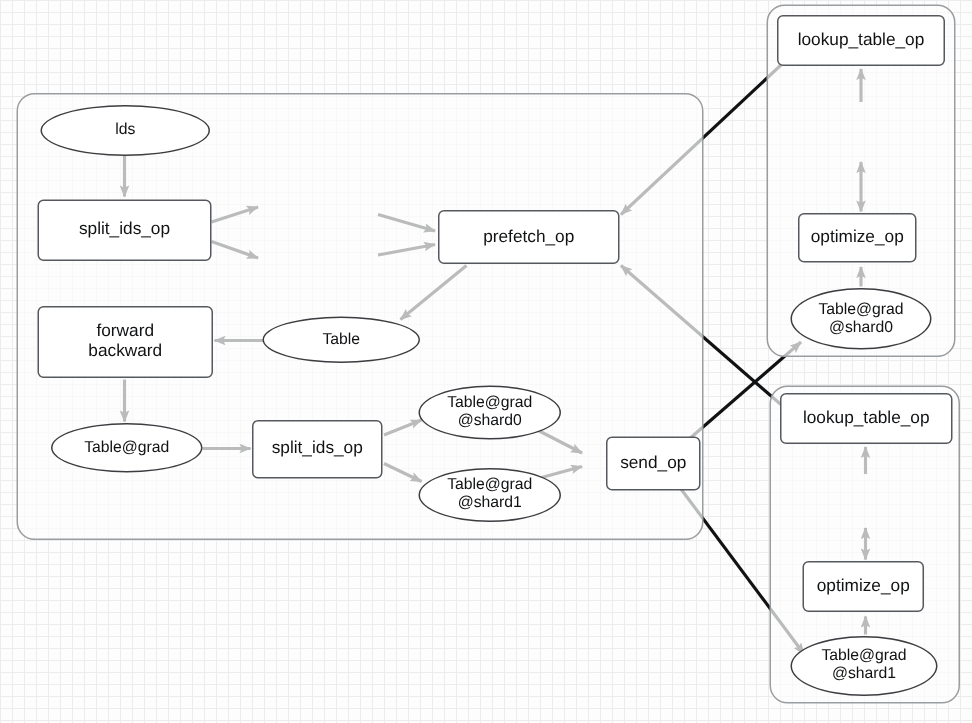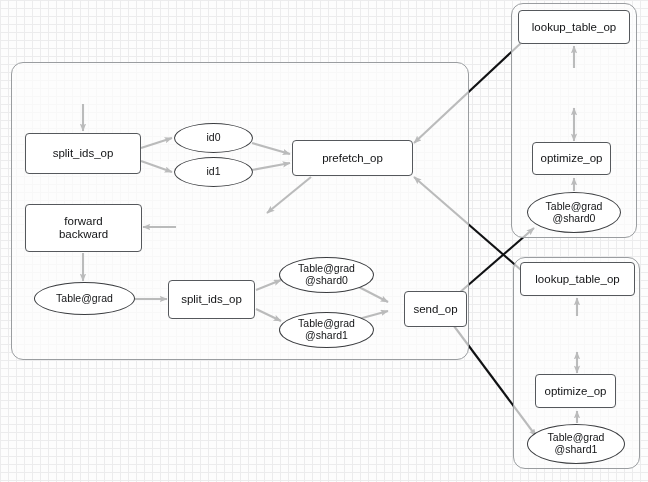--- a/index.html
+++ b/index.html
@@ -112,32 +112,32 @@
       <path d="M574,68 L574,46"></path>
       <path d="M574,141 L574,108" marker-start="url(#ah-start)"></path>
       <path d="M574,191 L574,178"></path>
 
       <path d="M577,316 L577,298"></path>
       <path d="M577,373 L577,352" marker-start="url(#ah-start)"></path>
       <path d="M577,423 L577,411"></path>
     </g>
   </svg>
 
+  <div class="node oval" style="left:27px; top:70px; width:113px; height:34px;">lds</div>
 
   <div class="node op" style="left:25px; top:133px; width:116px; height:41px;">split_ids_op</div>
 
-  <div class="node oval" style="left:174px; top:123px; width:79px; height:30px;">id0</div>
 
-  <div class="node oval" style="left:174px; top:157px; width:79px; height:30px;">id1</div>
 
   <div class="node op" style="left:292px; top:140px; width:121px; height:36px;">prefetch_op</div>
 
   <div class="node op" style="left:25px; top:204px; width:117px; height:48px;">forward
 backward</div>
 
+  <div class="node oval" style="left:175px; top:211px; width:105px; height:31px;">Table</div>
 
   <div class="node oval" style="left:34px; top:282px; width:101px; height:33px;">Table@grad</div>
 
   <div class="node op" style="left:168px; top:280px; width:87px; height:39px;">split_ids_op</div>
 
   <div class="node oval" style="left:279px; top:257px; width:95px; height:36px;">Table@grad
 @shard0</div>
 
   <div class="node oval" style="left:279px; top:312px; width:95px; height:36px;">Table@grad
 @shard1</div>

